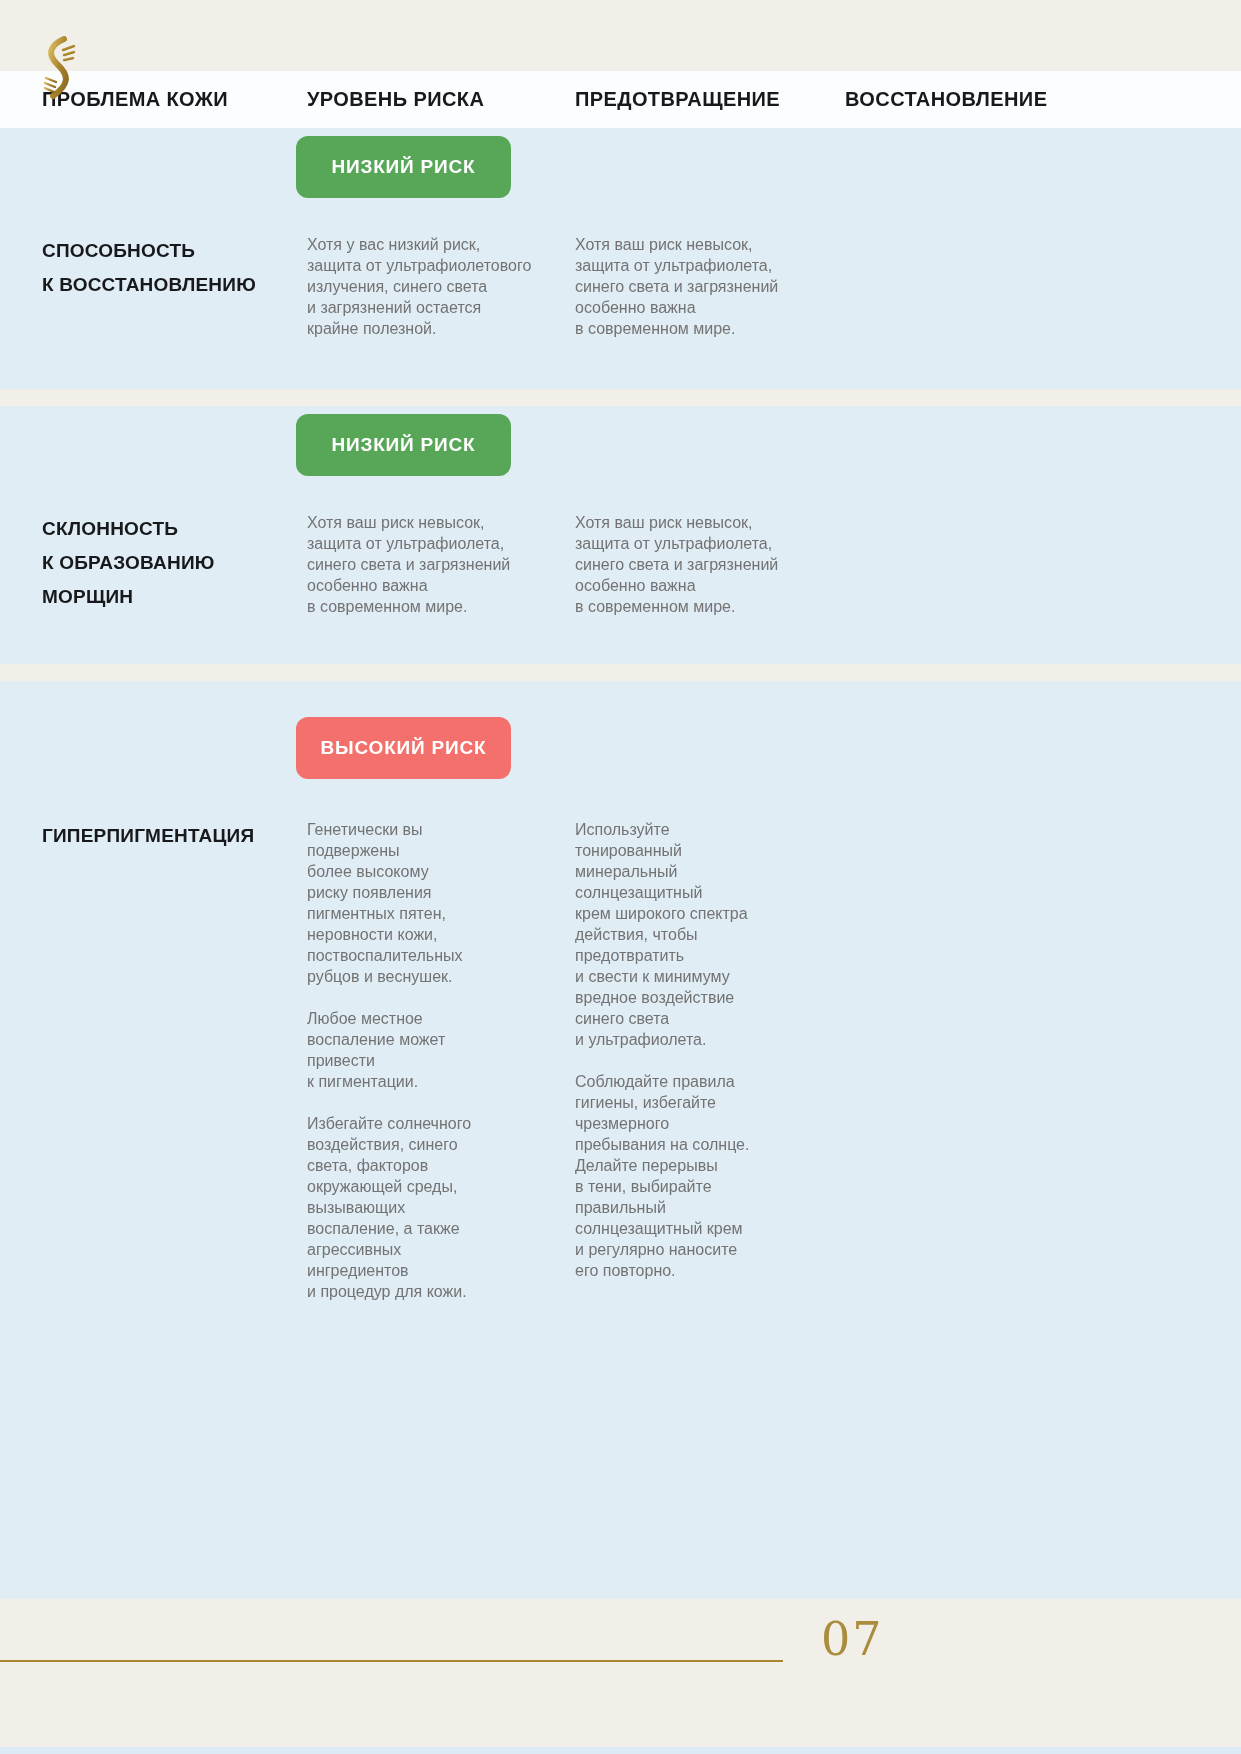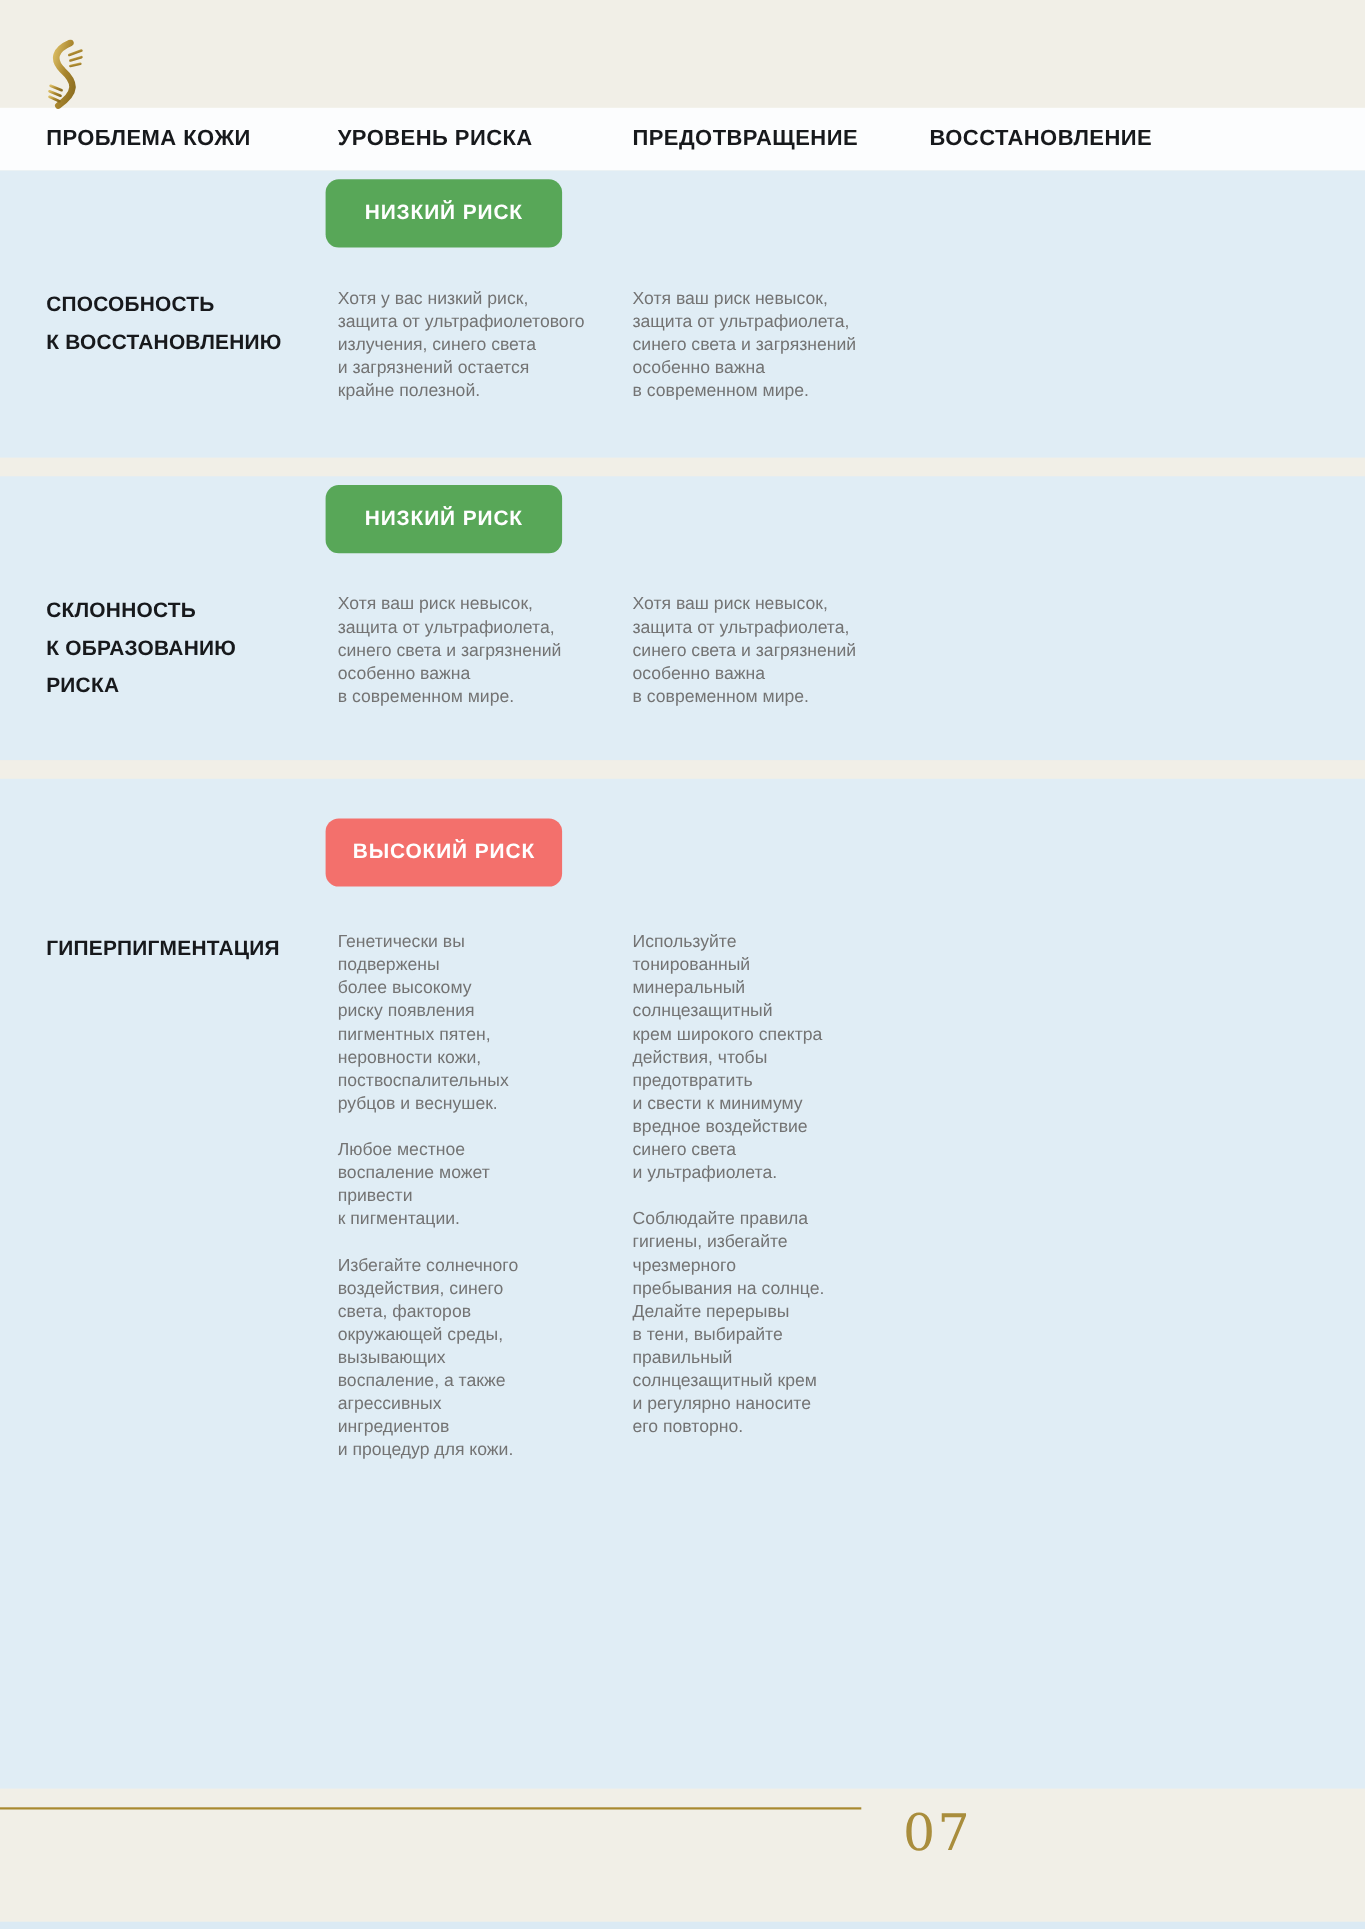--- a/index.html
+++ b/index.html
@@ -12,21 +12,21 @@
     font-family:"Liberation Sans", sans-serif;
     overflow:hidden;
   }
   .logo { position:absolute; top:36px; left:40px; width:40px; height:64px; }
   .cols {
     display:grid;
     grid-template-columns:265px 268px 270px 1fr;
     padding:0 42px;
   }
   .header-band {
-    margin-top:98px;
+    margin-top:71px;
     height:57px;
     background:#fcfdfe;
     align-items:center;
   }
   .hcell {
     font-size:20px; font-weight:bold; color:#17191c;
     letter-spacing:.4px; white-space:nowrap;
   }
   .card {
     background:#e0edf5;
@@ -51,21 +51,21 @@
   .card-3 .text-row { margin-top:40px; }
   .problem {
     font-size:19px; line-height:34px; font-weight:bold; color:#17191c;
     letter-spacing:.2px; white-space:pre-line; padding-right:20px;
   }
   .body-text {
     font-size:16px; line-height:21px; color:#737373;
     white-space:pre-line; padding-right:24px;
   }
   .footer {
-    display:flex; align-items:flex-start; gap:38px;
+    display:flex; align-items:flex-end; gap:38px;
     margin-top:15px;
   }
   .footer-line { width:783px; height:2px; background:#a8892f; }
   .page-number {
     font-family:"DejaVu Serif", serif;
     font-size:46px; line-height:46px; color:#a98d3c; letter-spacing:2px;
   }
   .bottom-strip {
     position:absolute; left:0; right:0; bottom:0; height:7px;
     background:#dbeaf4;
@@ -127,21 +127,21 @@
 
   <section class="card card-2">
     <div class="cols badge-row">
       <div class="badge-wrap">
         <div class="badge low">НИЗКИЙ РИСК</div>
       </div>
     </div>
     <div class="cols text-row">
       <div class="problem">СКЛОННОСТЬ
 К ОБРАЗОВАНИЮ
-РИСКА</div>
+МОРЩИН</div>
       <div class="body-text">Хотя ваш риск невысок,
 защита от ультрафиолета,
 синего света и загрязнений
 особенно важна
 в современном мире.</div>
       <div class="body-text">Хотя ваш риск невысок,
 защита от ультрафиолета,
 синего света и загрязнений
 особенно важна
 в современном мире.</div>

